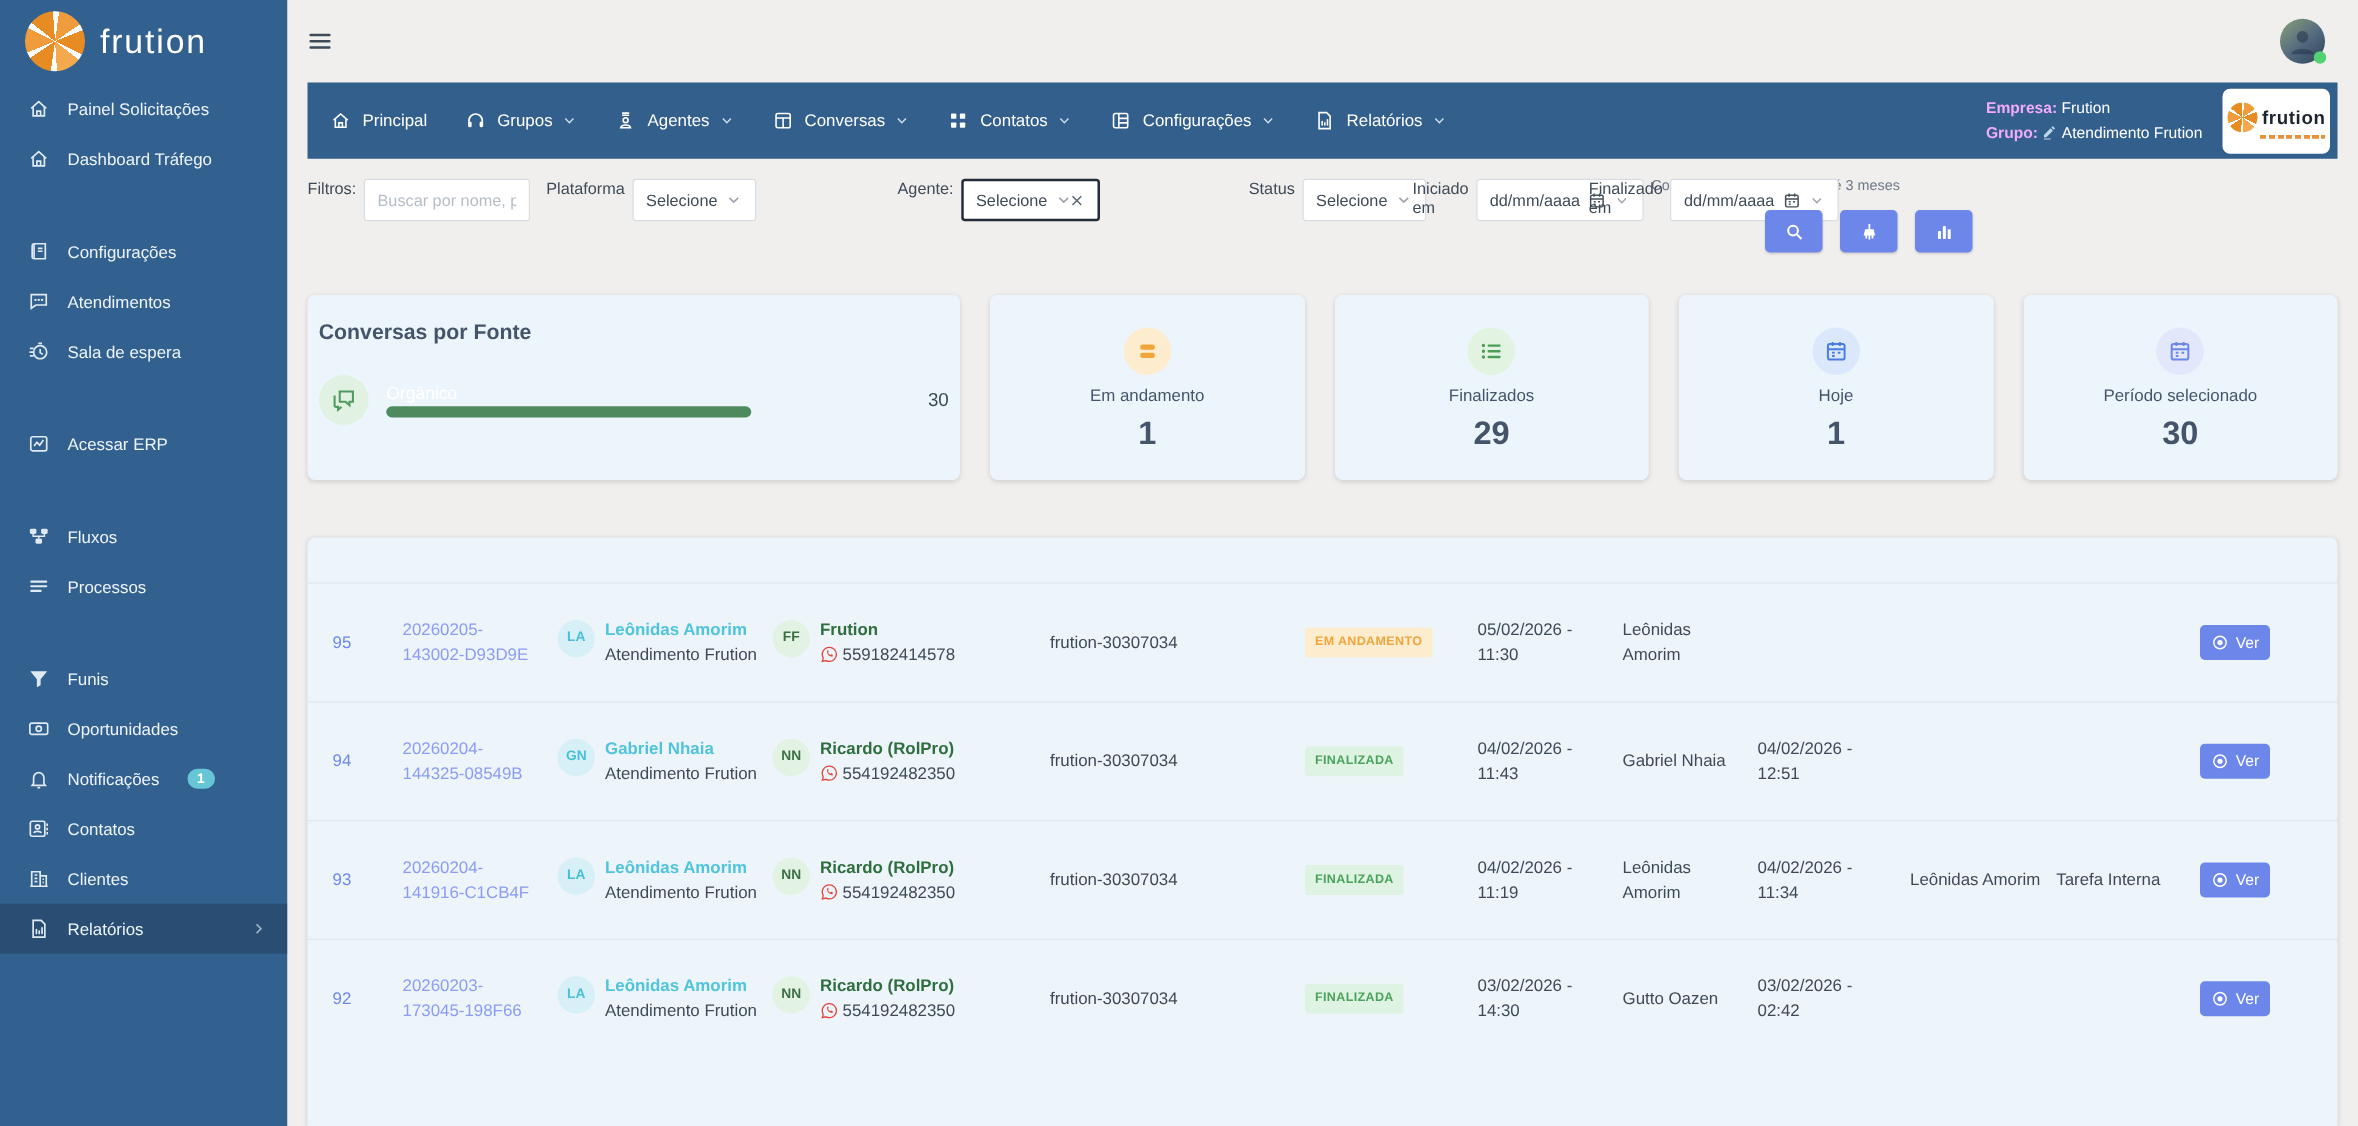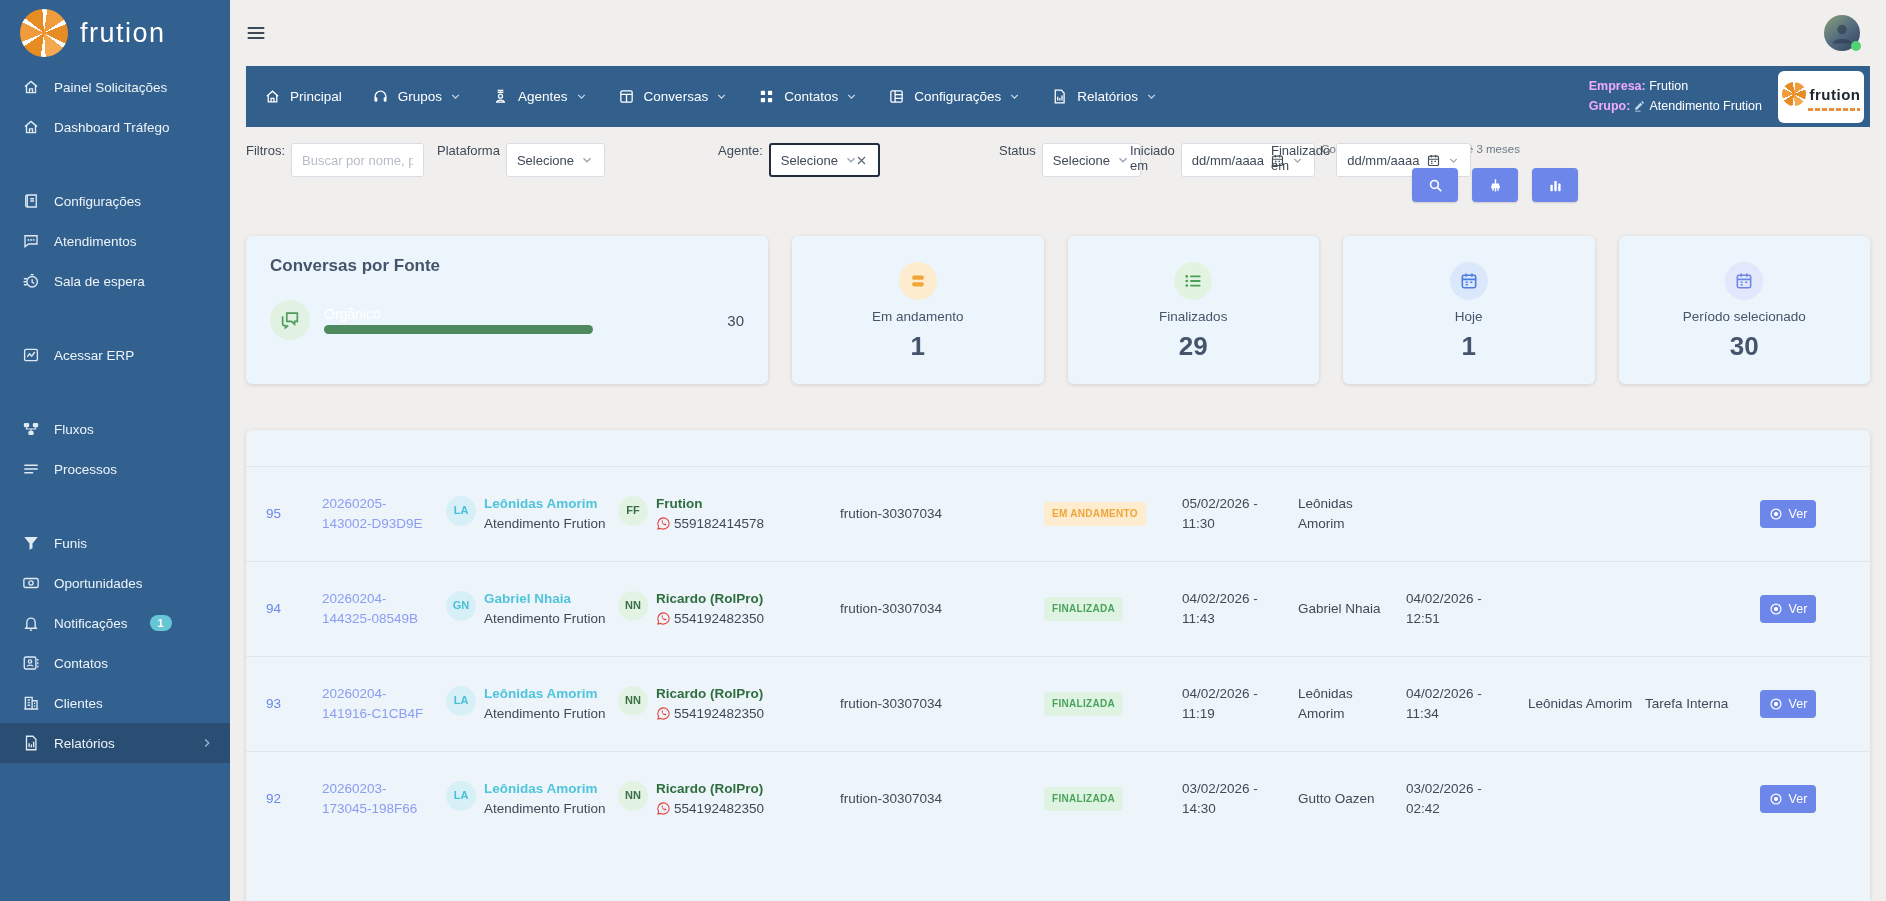--- a/index.html
+++ b/index.html
@@ -64,21 +64,21 @@
   .date .chev{width:13px;height:13px;color:#9aa3ad;}
   .w-search{width:178px;}.w-plat{width:268px;}.w-agent{width:268px;}.w-status{width:118px;}.w-date{width:128px;}
   .hint{font-size:11.5px;color:#6d7886;white-space:nowrap;}
   .btns{display:flex;gap:14px;margin-top:25px;}
   .btn{width:46px;height:34px;background:#6c87e9;border:none;border-radius:4px;color:#fff;display:flex;align-items:center;justify-content:center;cursor:pointer;box-shadow:0 1px 2px rgba(0,0,0,.15);}
   .btn .icn{width:17px;height:17px;}
 
   
   .cards{display:flex;gap:24px;margin-top:34px;flex-shrink:0;}
   .card{background:#edf5fc;border-radius:6px;box-shadow:0 1px 4px rgba(0,0,0,.13);}
-  .card.fonte{width:522px;height:148px;padding:20px 24px;}
+  .card.fonte{width:522px;height:148px;padding:20px 9px;}
   .fonte-title{font-size:17px;font-weight:700;color:#44546a;}
   .fonte-row{display:flex;align-items:center;margin-top:24px;}
   .fonte-ic{width:40px;height:40px;border-radius:50%;background:#e1f2e2;color:#4f9a5e;flex-shrink:0;padding:9px;}
   .fonte-mid{flex:1;margin:0 44px 0 14px;display:flex;flex-direction:column;gap:3px;}
   .fonte-label{color:#fff;font-size:14px;}
   .fonte-track{width:100%;}
   .fonte-bar{height:9px;border-radius:5px;background:#4f8a5e;}
   .fonte-val{font-size:15px;color:#3f4a57;}
   .card.stat{flex:1;height:148px;display:flex;flex-direction:column;align-items:center;justify-content:center;gap:9px;cursor:default;}
   .stat-ic{width:38px;height:38px;border-radius:50%;padding:9px;}

